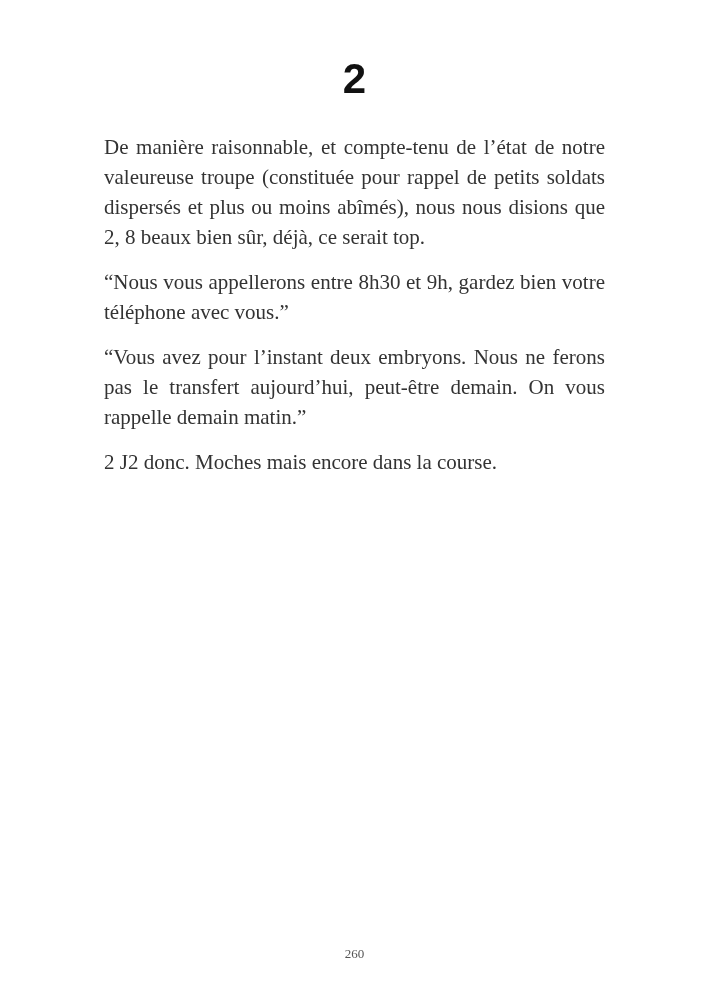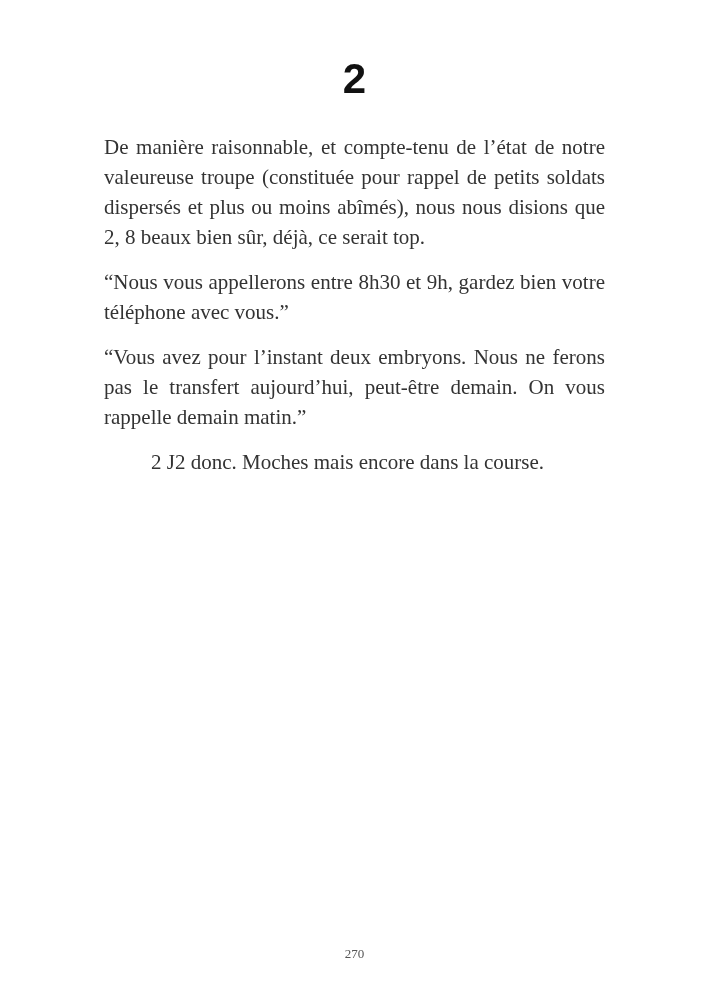--- a/index.html
+++ b/index.html
@@ -25,21 +25,21 @@
     color: #111111;
     margin-bottom: 30px;
   }
   .body-text p {
     font-size: 21px;
     line-height: 30px;
     text-align: justify;
     margin-bottom: 15px;
     color: #333333;
   }
-  .body-text p:last-child { margin-bottom: 0; margin-left: 47px; }
+  .body-text p:last-child { margin-bottom: 0; }
   .page-footer {
     margin-top: auto;
     text-align: center;
     font-size: 13px;
     color: #555555;
     font-family: "Liberation Serif", serif;
   }
 </style>
 </head>
 <body>
@@ -48,15 +48,15 @@
 
   <div class="chapter-heading">2</div>
 
   <div class="body-text">
     <p>De manière raisonnable, et compte-tenu de l’état de notre valeureuse troupe (constituée pour rappel de petits soldats dispersés et plus ou moins abîmés), nous nous disions que 2, 8 beaux bien sûr, déjà, ce serait top.</p>
     <p>“Nous vous appellerons entre 8h30 et 9h, gardez bien votre téléphone avec vous.”</p>
     <p>“Vous avez pour l’instant deux embryons. Nous ne ferons pas le transfert aujourd’hui, peut-être demain. On vous rappelle demain matin.”</p>
     <p>2 J2 donc. Moches mais encore dans la course.</p>
   </div>
 
-  <div class="page-footer">270</div>
+  <div class="page-footer">260</div>
 
 </div>
 
 </body></html>

